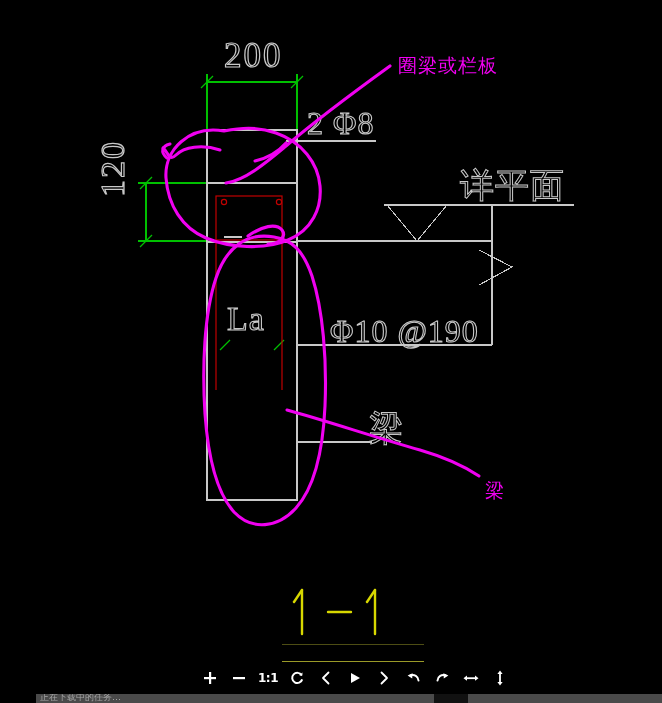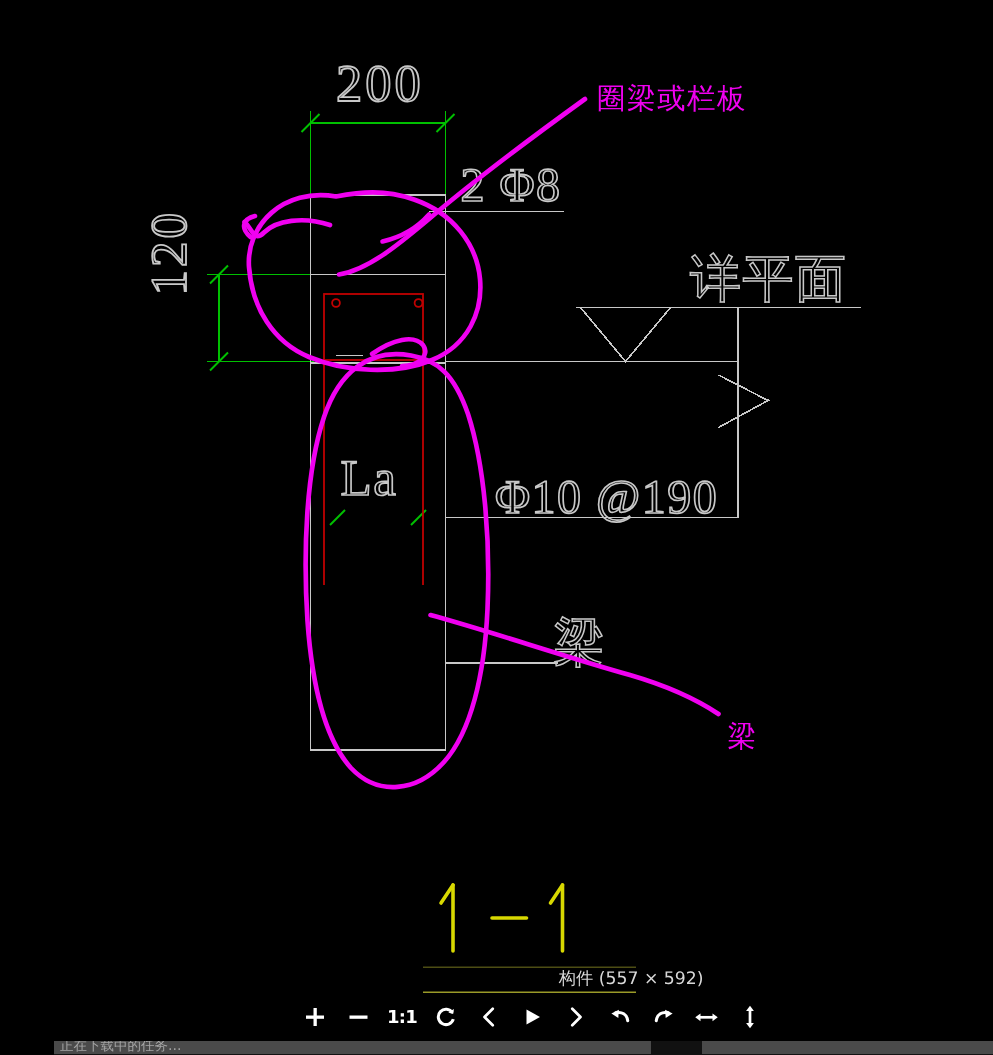--- a/index.html
+++ b/index.html
@@ -234,21 +234,20 @@
       </g>
       <g>
         <text x="374" y="72" font-family="'DejaVu Sans', sans-serif" font-size="19" fill="#f000f0" letter-spacing="1">圈梁或栏板</text>
         <text x="461" y="497" font-family="'DejaVu Sans', sans-serif" font-size="19" fill="#f000f0">梁</text>
       </g>
     </svg>
   </div>
 
   <div id="caption-row">
     <div id="caption-rule"></div>
-    <div id="caption-text">构件 (557 × 592)</div>
   </div>
 
   <div id="toolbar">
 
     <div class="tb-btn" title="">
       <span>
         <svg width="14" height="14" viewBox="0 0 14 14">
           <rect x="6" y="1" width="2.2" height="12" fill="#fff"></rect>
           <rect x="1" y="6" width="12" height="2.2" fill="#fff"></rect>
         </svg>

